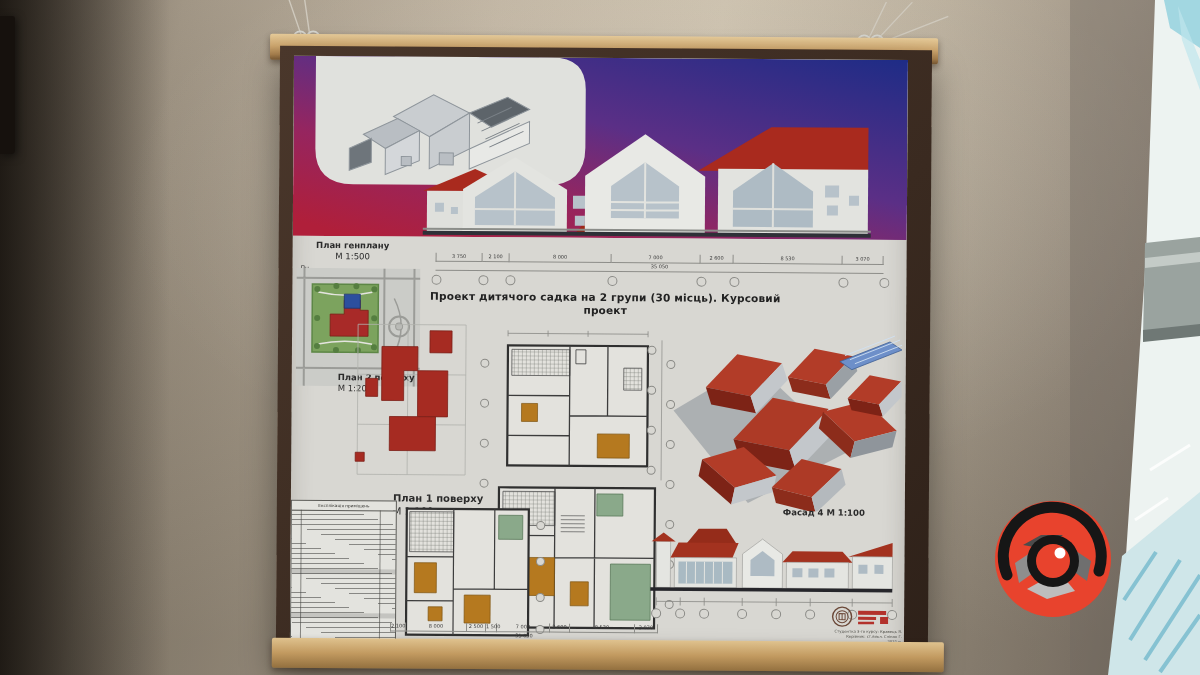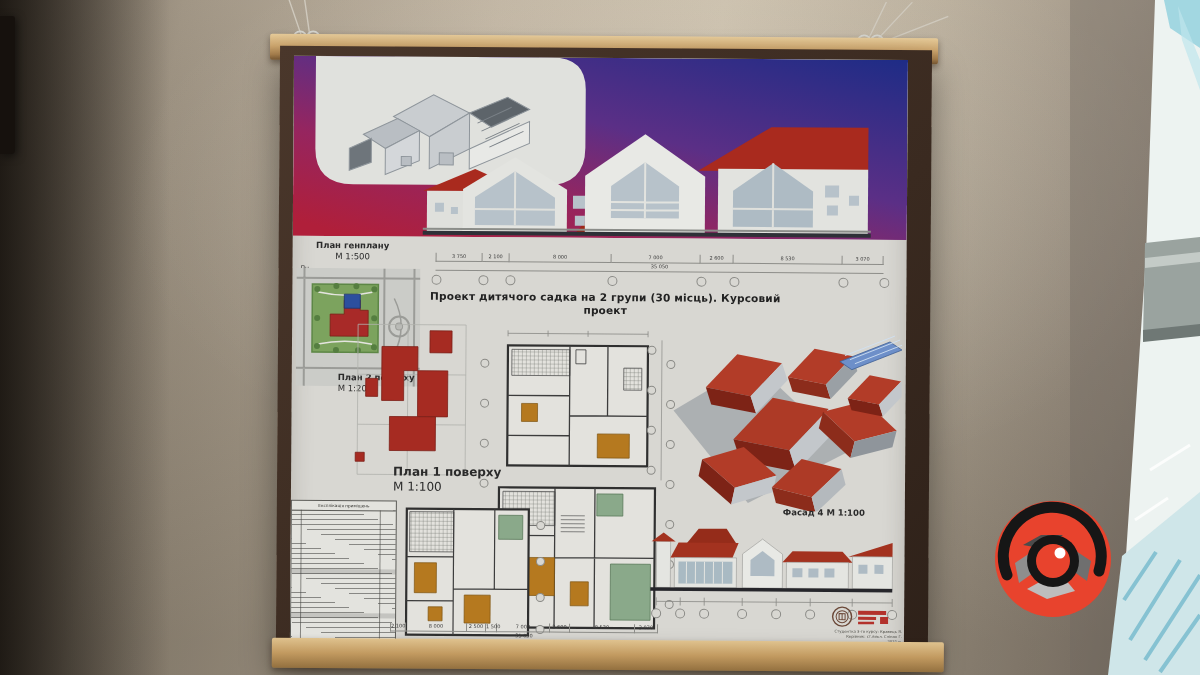--- a/index.html
+++ b/index.html
@@ -263,21 +263,21 @@
           <rect x="26" y="172" width="52" height="34" fill="url(#grid1)" stroke="#555" stroke-width=".8"></rect>
           <path d="M78,168 v140 M22,216 h56 M78,238 h100 M118,168 v70 M118,238 v70 M22,262 h56" stroke="#3c3c3c" stroke-width="1.3" fill="none"></path>
           <rect x="120" y="174" width="26" height="22" fill="#8aa98a" stroke="#5b7a5b" stroke-width=".8"></rect>
           <rect x="134" y="244" width="40" height="56" fill="#8aa98a" stroke="#5b7a5b" stroke-width=".8"></rect>
           <rect x="52" y="238" width="26" height="38" fill="#b5791f" stroke="#7e5413" stroke-width=".7"></rect>
           <rect x="94" y="262" width="18" height="24" fill="#b5791f" stroke="#7e5413" stroke-width=".7"></rect>
           <path d="M84,196 h24 M84,200 h24 M84,204 h24 M84,208 h24 M84,212 h24" stroke="#555" stroke-width=".7"></path>
         </g>
       </svg>
 
-      <div class="lbl" style="left:102px;top:408px;font-size:12px;font-weight:bold">
+      <div class="lbl" style="left:102px;top:436px;font-size:10px;font-weight:bold">
         <span>План 1 поверху</span><br>
         <span class="scale">М 1:100</span>
       </div>
 
       <svg style="left:108px;top:440px;width:150px;height:150px">
         <defs>
           <pattern id="grid2" width="4" height="4" patternUnits="userSpaceOnUse">
             <path d="M0,0 H4 M0,0 V4" stroke="#73746f" stroke-width=".7" fill="none"></path>
           </pattern>
         </defs>

